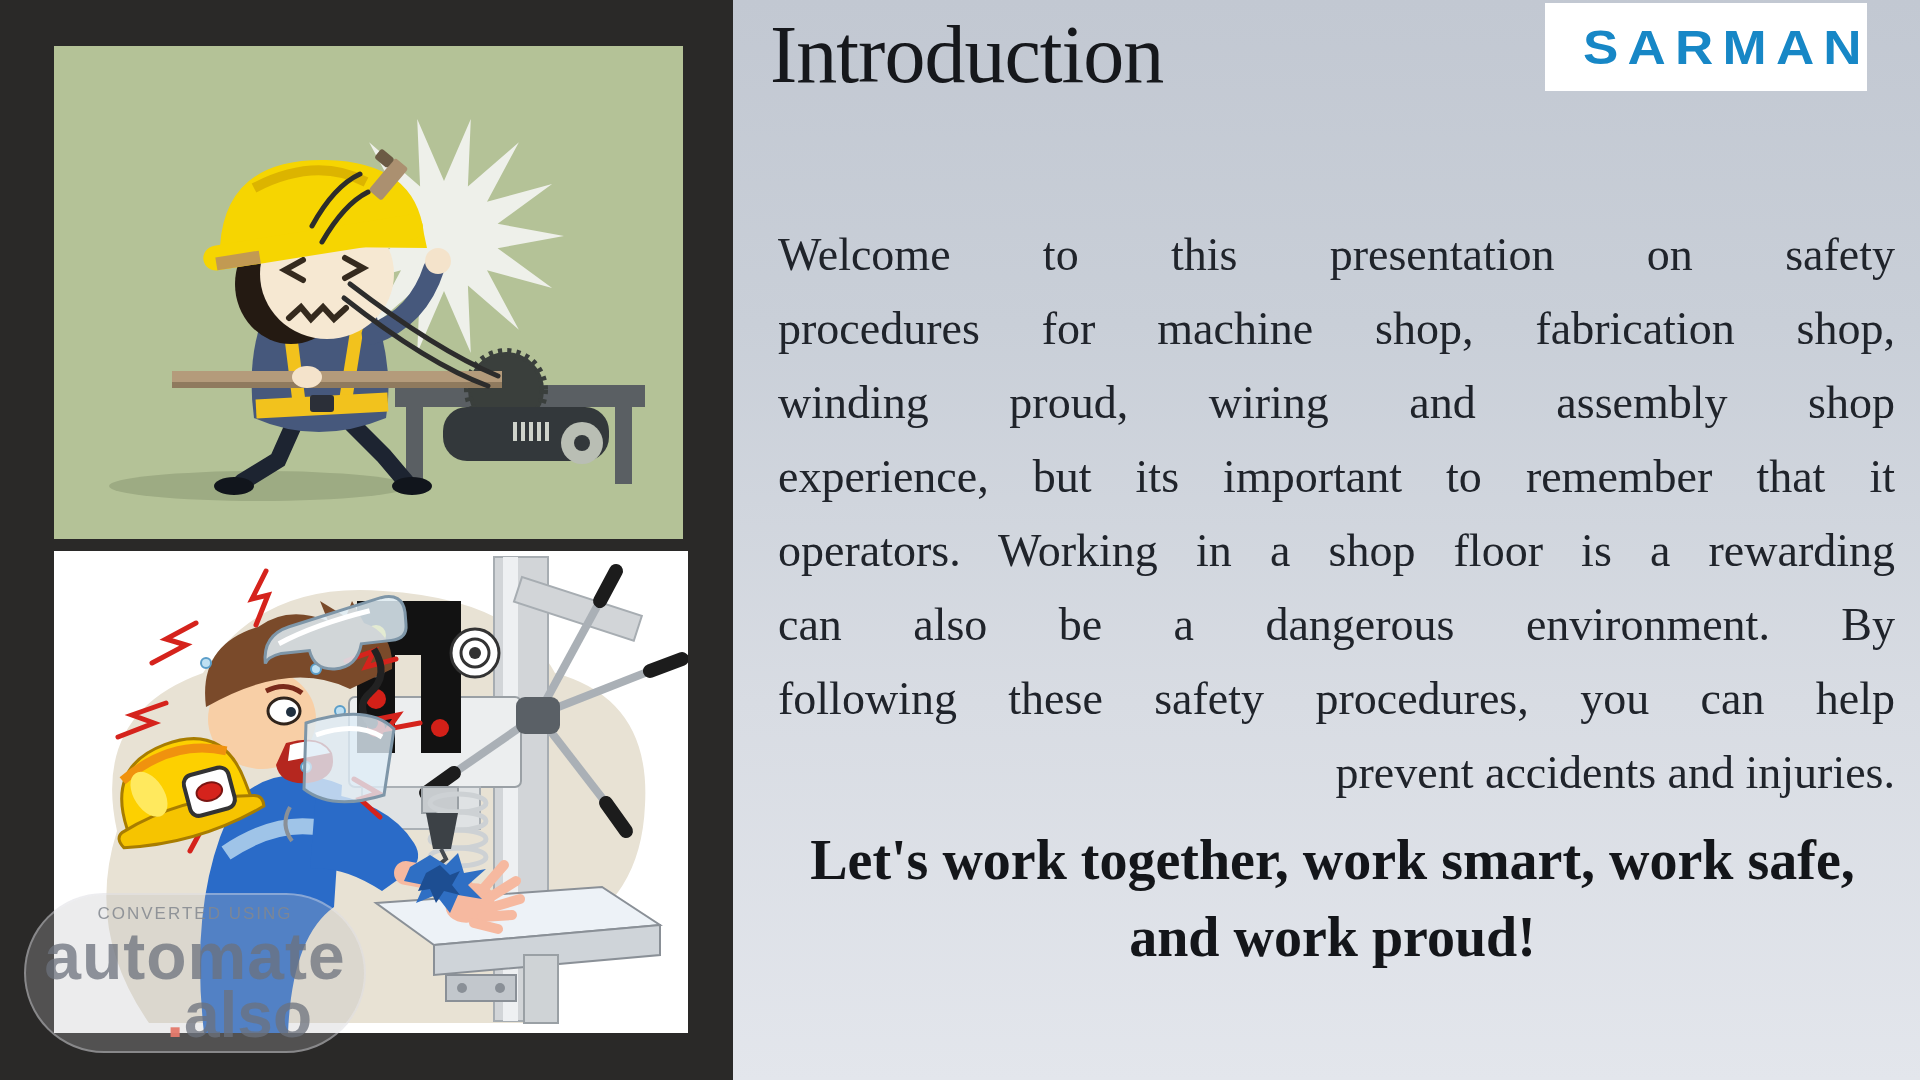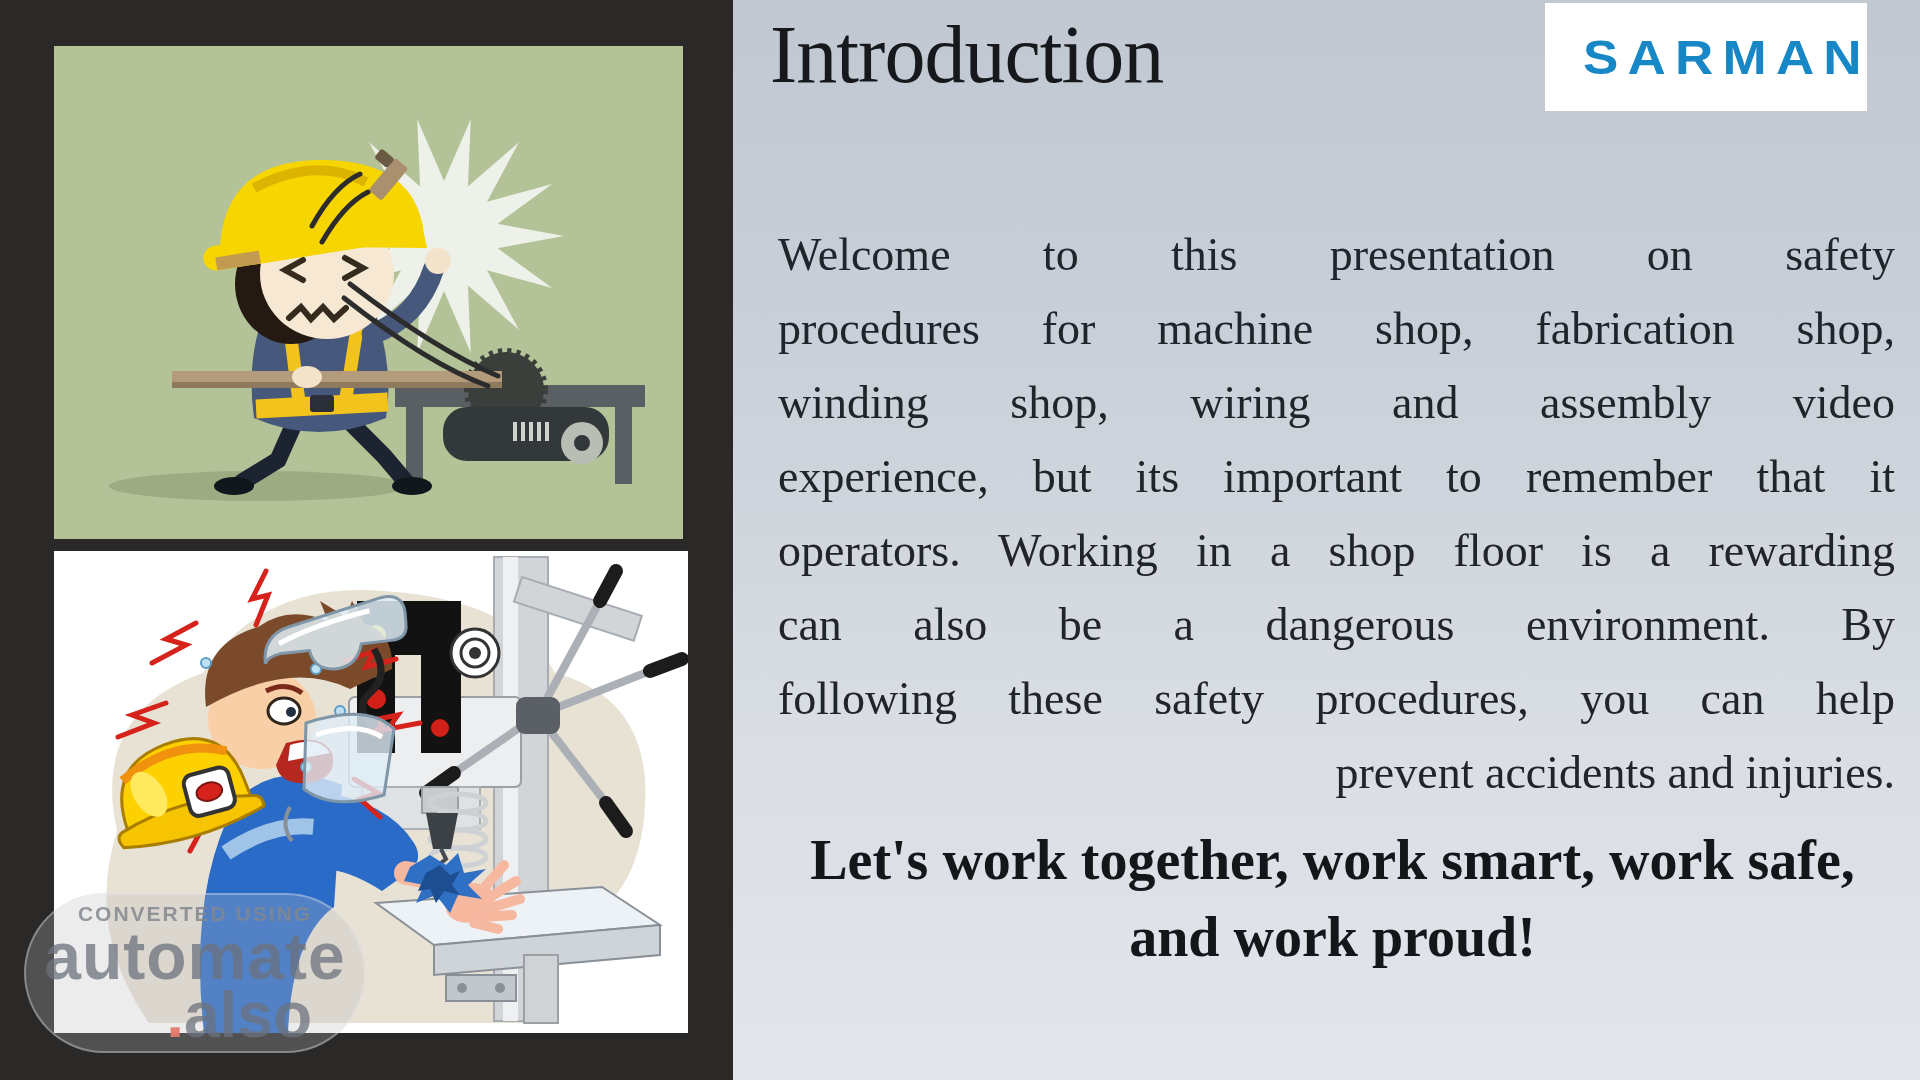--- a/index.html
+++ b/index.html
@@ -17,36 +17,36 @@
   .fig-bottom{left:54px;top:551px;width:634px;height:482px;background:#ffffff;}
 
   
   .watermark{
     position:absolute;left:24px;top:893px;width:338px;height:156px;
     border-radius:80px;background:rgba(185,185,192,0.28);
     border:2px solid rgba(240,240,245,0.35);
     display:flex;flex-direction:column;align-items:center;justify-content:center;
     font-family:"Liberation Sans",sans-serif;z-index:5;
   }
-  .wm-line1{font-size:21px;font-weight:bold;letter-spacing:2px;color:rgba(130,135,142,0.85);line-height:24px;}
+  .wm-line1{font-size:17px;font-weight:normal;letter-spacing:2px;color:rgba(130,135,142,0.85);line-height:24px;}
   .wm-line2{font-size:66px;font-weight:bold;color:rgba(108,114,124,0.75);line-height:60px;letter-spacing:1px;}
   .wm-line3{font-size:64px;font-weight:bold;color:rgba(108,114,124,0.75);line-height:58px;align-self:flex-end;margin-right:52px;}
   .wm-dot{color:rgba(228,121,107,0.95);}
 
   
   .right-panel{
     position:absolute;left:733px;top:0;width:1187px;height:1080px;
     background:linear-gradient(180deg,#c2c8d2 0%,#c9cfd8 30%,#d8dce3 65%,#e3e6ec 100%);
   }
   .slide-title{
     position:absolute;left:37px;top:14px;
     font-size:82px;font-weight:normal;color:#16181c;line-height:82px;letter-spacing:-1px;
   }
   .logo-box{
-    position:absolute;right:53px;top:3px;width:322px;height:108px;background:#ffffff;
+    position:absolute;right:53px;top:3px;width:322px;height:88px;background:#ffffff;
     display:flex;align-items:center;overflow:hidden;padding-left:38px;box-sizing:border-box;
   }
   .logo-text{
     font-family:"Liberation Sans",sans-serif;font-weight:bold;font-size:52px;
     color:#1787c6;letter-spacing:9px;transform:scale(1.02,0.94);transform-origin:left center;
     white-space:nowrap;
   }
   .body-text{
     position:absolute;left:37px;top:218px;width:1125px;
     font-size:46px;line-height:74px;color:#20242b;
@@ -265,21 +265,21 @@
 
     <div class="slide-title">Introduction</div>
 
     <div class="logo-box">
       <span class="logo-text"><span>SARMAN</span></span>
     </div>
 
     <div class="body-text">
       <div class="jline">Welcome to this presentation on safety</div>
       <div class="jline">procedures for machine shop, fabrication shop,</div>
-      <div class="jline">winding shop, wiring and assembly video</div>
+      <div class="jline">winding proud, wiring and assembly shop</div>
       <div class="jline">experience, but its important to remember that it</div>
       <div class="jline">operators. Working in a shop floor is a rewarding</div>
       <div class="jline">can also be a dangerous environment. By</div>
       <div class="jline">following these safety procedures, you can help</div>
       <div class="jline-last">prevent accidents and injuries.</div>
     </div>
 
     <div class="closing-text">
       <div>Let's work together, work smart, work safe,</div>
       <div>and work proud!</div>

